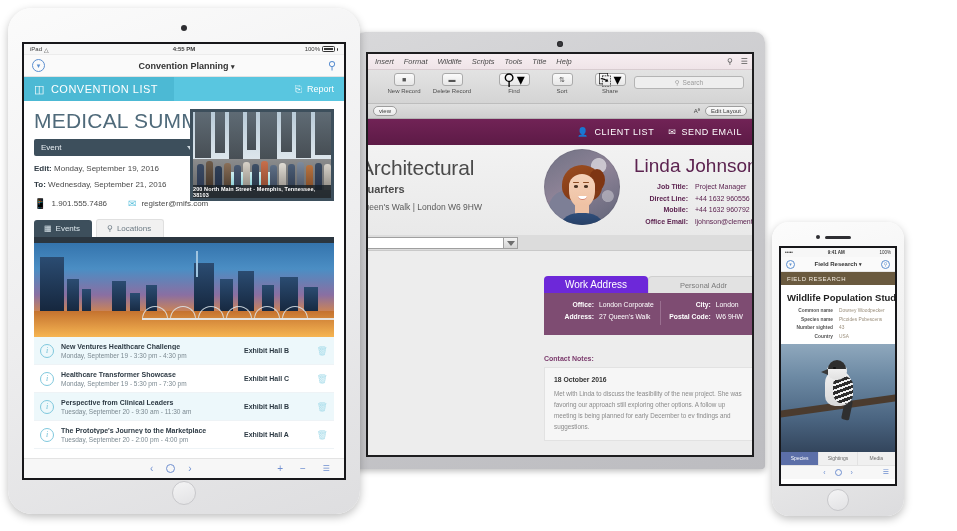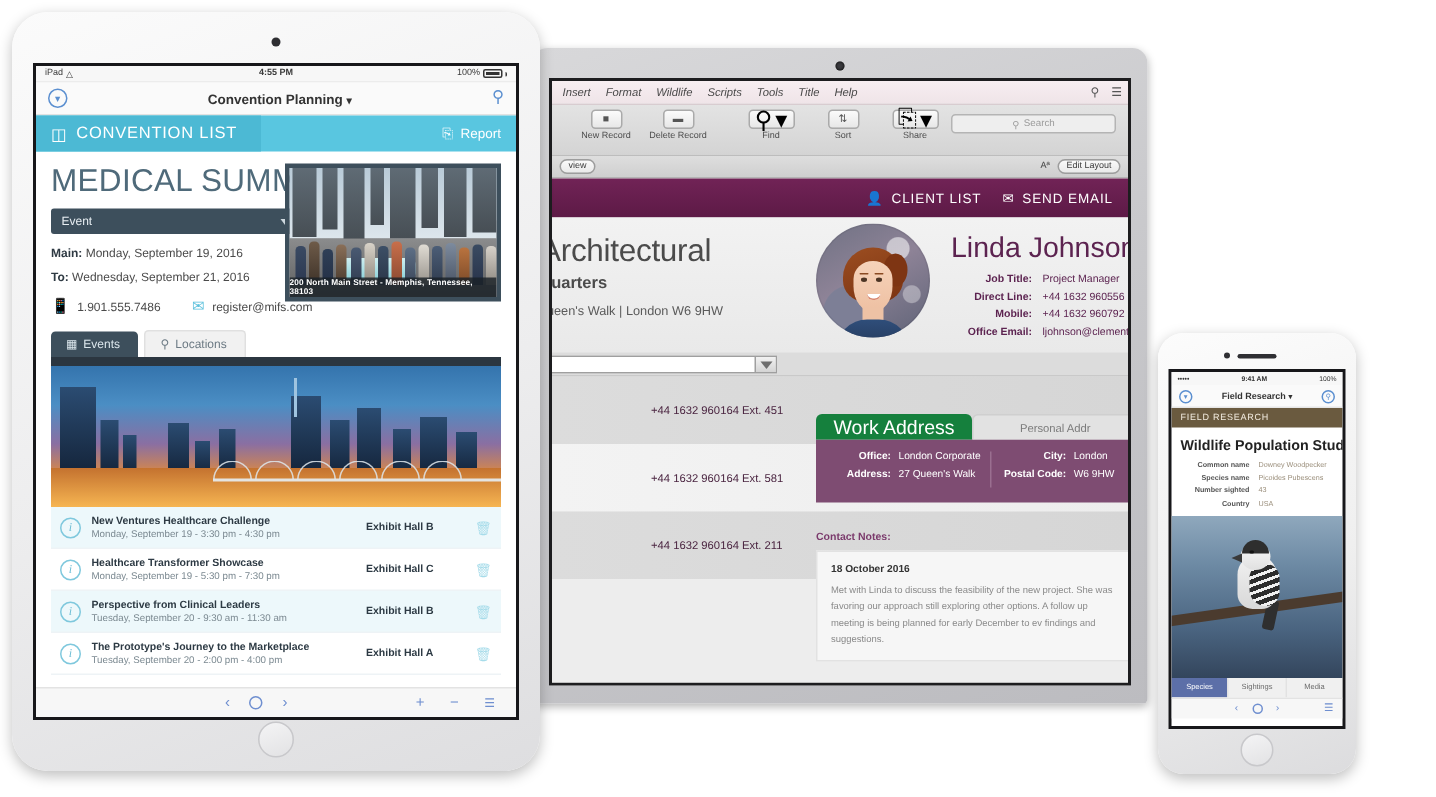--- a/index.html
+++ b/index.html
@@ -160,21 +160,21 @@
   .phone-rows { position:relative; }
   .p-row { height:45px; display:flex; align-items:center; justify-content:flex-start; padding-left:14px; }
   .p-row.alt { background:linear-gradient(90deg,#dcdcdc,#d6d6d6); }
   .p-row.lite { background:linear-gradient(90deg,#f3f3f3,#ededed); }
   .p-num { font-size:7.5px; color:#4a2440; margin-left:52px; white-space:nowrap; }
 
   
   .addr-panel { position:absolute; left:176px; top:131px; width:215px; }
   .addr-tabs { display:flex; height:17px; }
   .tab-on {
-    flex:0 0 104px; background:#15803d; color:#fff; font-size:13px;
+    flex:0 0 104px; background:#6d28d9; color:#fff; font-size:10px;
     display:flex; align-items:center; justify-content:center; border-radius:4px 4px 0 0;
   }
   .tab-off {
     flex:1; background:#e2e2e2; color:#7b7b7b; font-size:7.5px;
     display:flex; align-items:center; justify-content:center; border-radius:4px 4px 0 0;
     border:1px solid #cfcfcf; border-bottom:none;
   }
   .addr-body { background:#7e4c72; padding:8px 0 10px 0; display:flex; }
   .addr-col { flex:1; padding:0 6px; }
   .addr-col + .addr-col { border-left:1px solid #9a6f90; }
@@ -499,31 +499,20 @@
 
           <div class="grp-row">
             <div class="grp-field">
 
               <span class="grp-caret">
                   <i class="tri"></i>
                 </span>
             </div>
           </div>
 
-          <div class="phone-rows">
-            <div class="p-row alt">
-              <span class="p-num">+44 1632 960164  Ext. 451</span>
-            </div>
-            <div class="p-row lite">
-              <span class="p-num">+44 1632 960164  Ext. 581</span>
-            </div>
-            <div class="p-row alt">
-              <span class="p-num">+44 1632 960164  Ext. 211</span>
-            </div>
-          </div>
 
           <div class="addr-panel">
             <div class="addr-tabs">
               <div class="tab-on">Work Address</div>
               <div class="tab-off">Personal Addr</div>
             </div>
             <div class="addr-body">
               <div class="addr-col">
                 <div class="arow">
                   <span class="k">Office:</span>
@@ -598,21 +587,21 @@
       </div>
 
       <div class="sum-wrap">
         <div class="sum-title">MEDICAL SUMMIT</div>
         <div class="evt-select">
           <span>Event</span>
           <i class="tri-w"></i>
         </div>
         <div class="dates">
           <div class="ln">
-            <b>Main:</b>
+            <b>Edit:</b>
             <span>Monday, September 19, 2016</span>
           </div>
           <div class="ln">
             <b>To:</b>
             <span>Wednesday, September 21, 2016</span>
           </div>
         </div>
         <div class="contact-line">
           <span class="ic-blue">📱</span>
           <span>1.901.555.7486</span>

